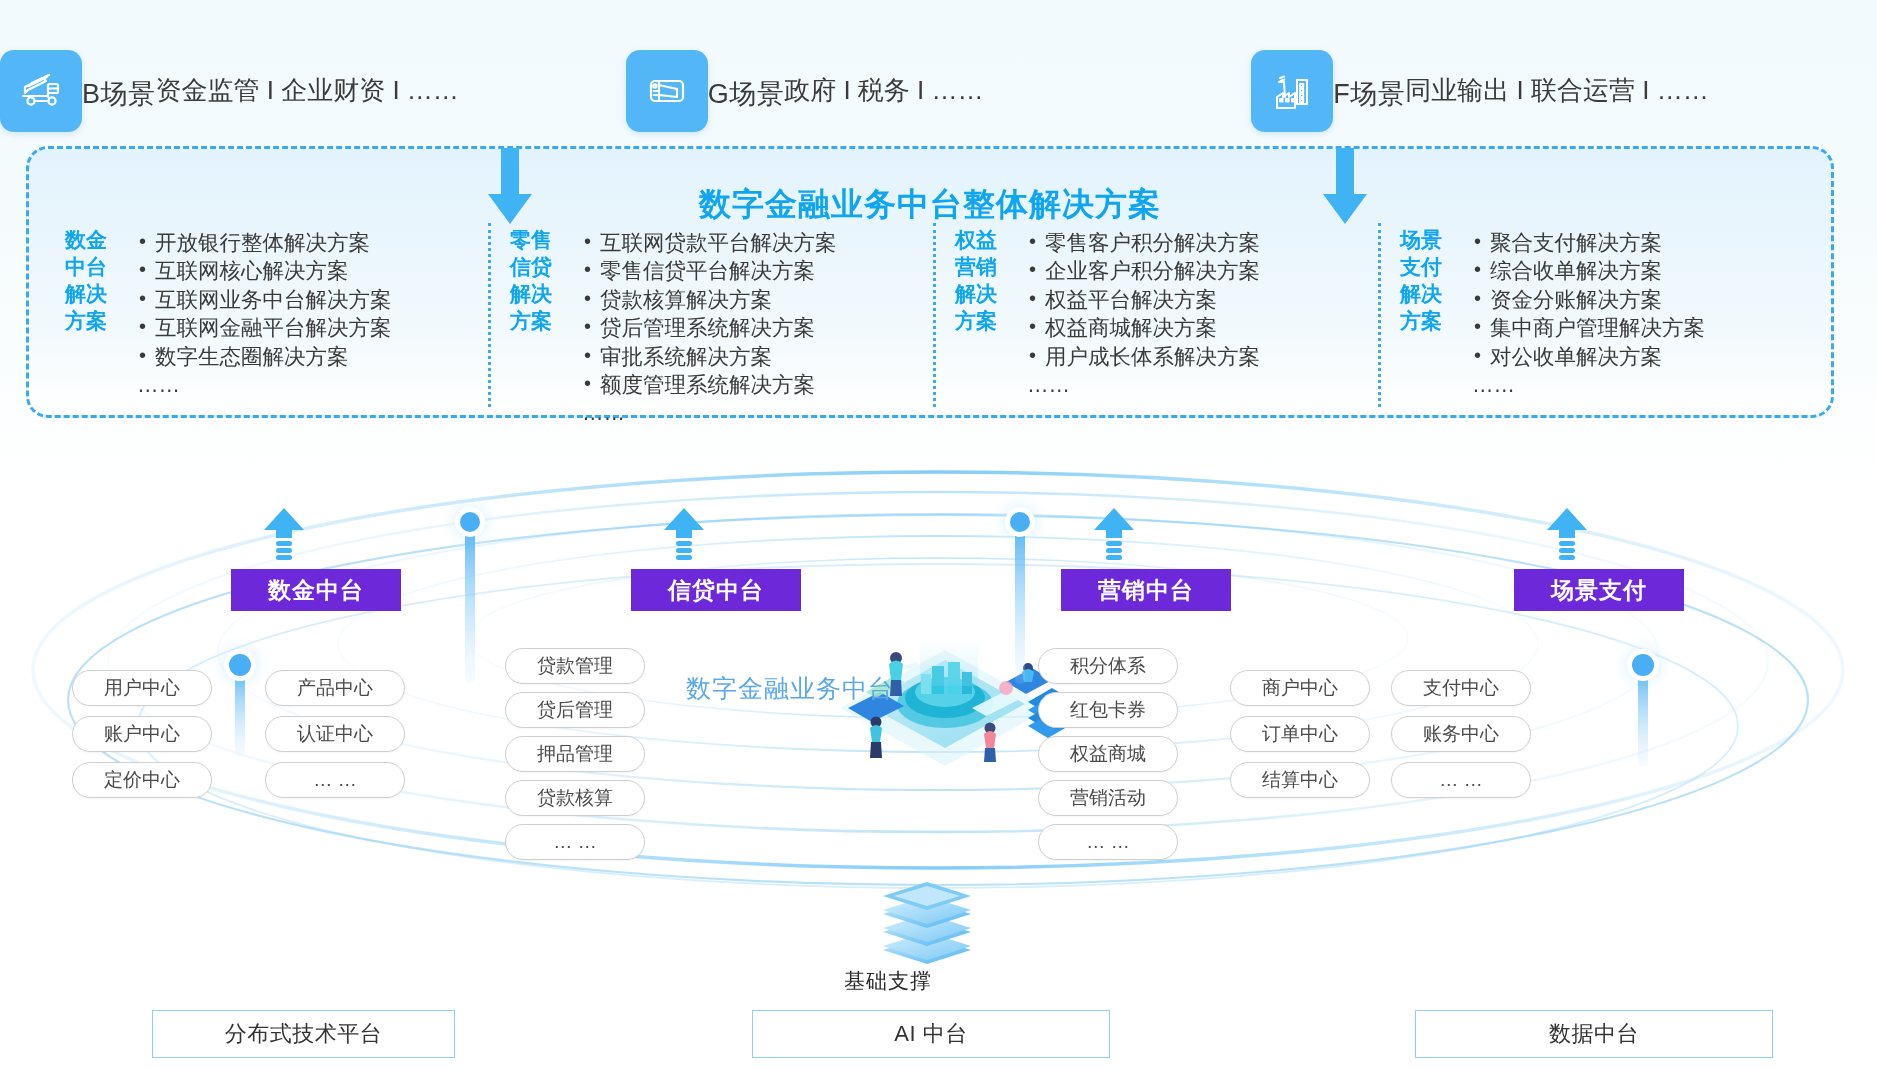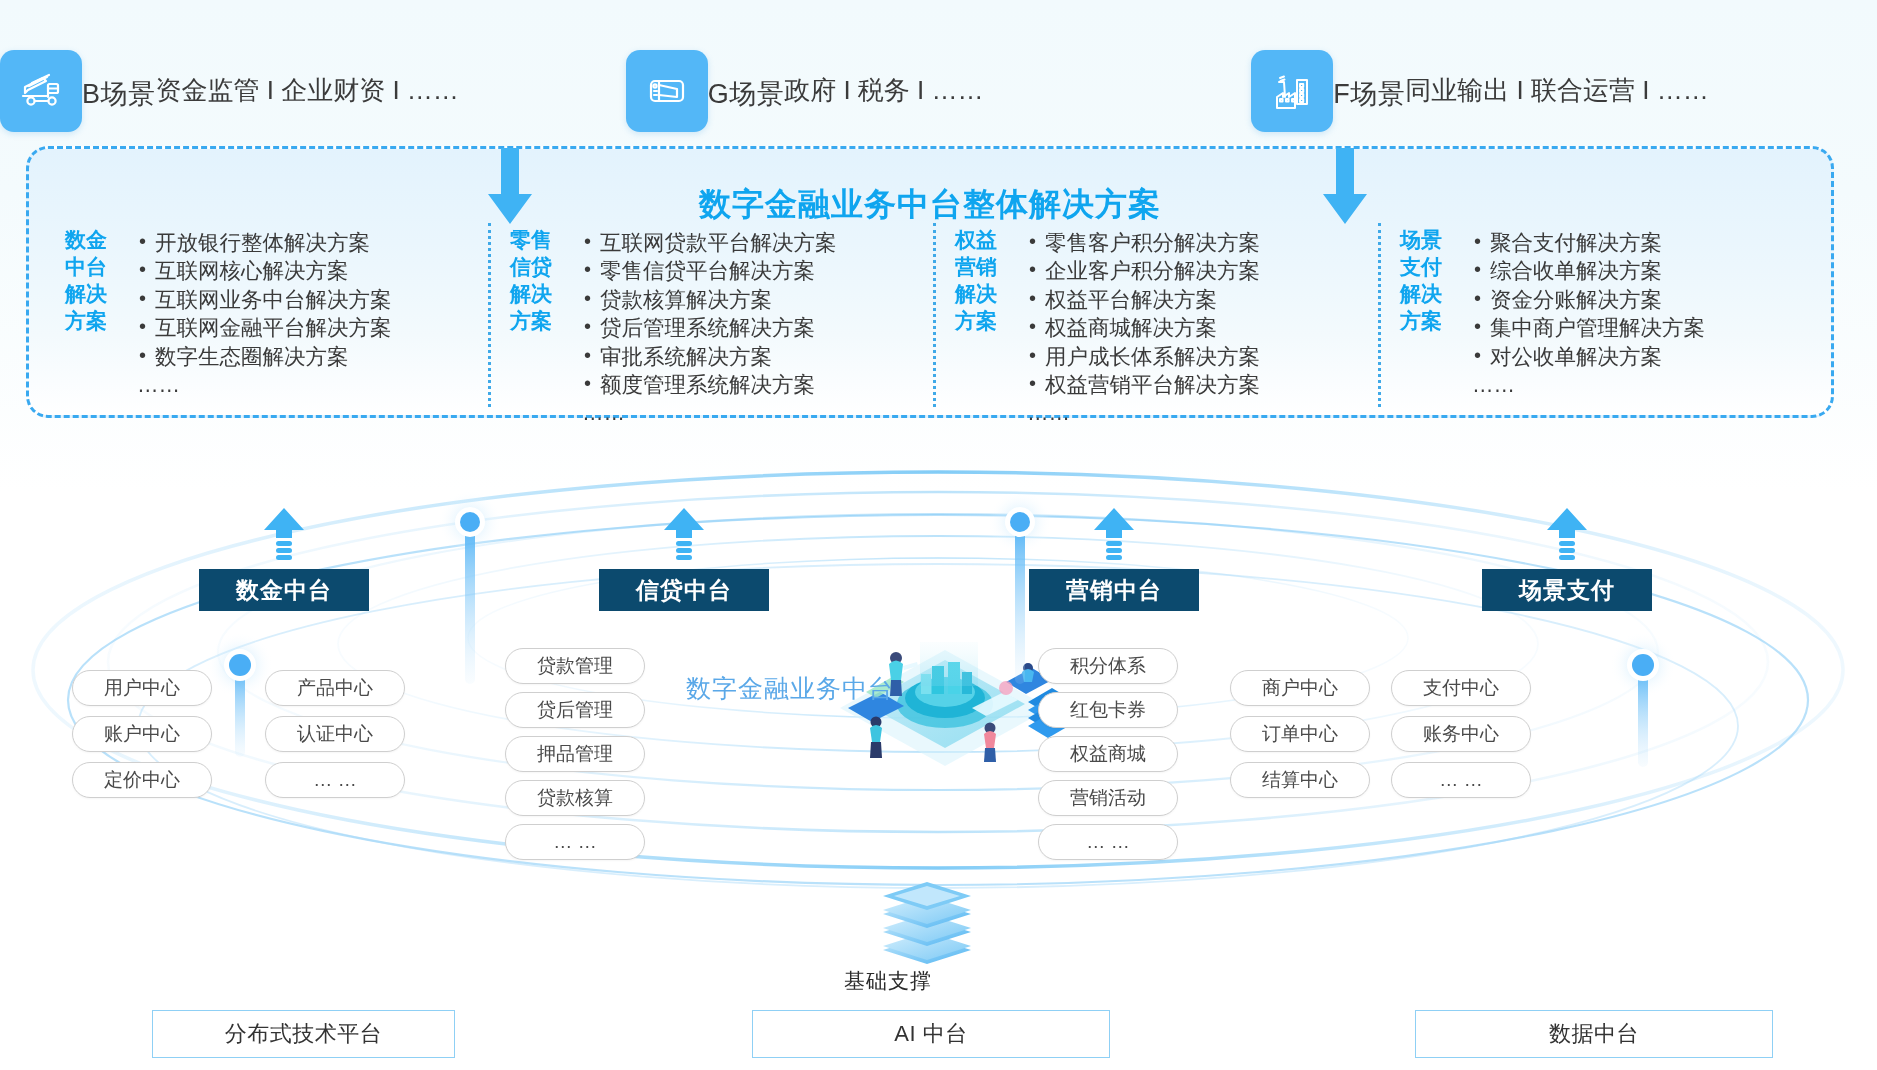--- a/index.html
+++ b/index.html
@@ -128,27 +128,28 @@
   .col-list li.ellipsis { padding-left: 0; }
   .col-list li.ellipsis::before { content: ""; }
 
   
   .up-arrow { position: absolute; width: 44px; height: 56px; z-index: 5; }
 
   
   .plat-tag {
     position: absolute;
     height: 42px;
-    background: #0c4a6e;
+    background: #6d28d9;
     color: #fff;
     font-size: 23px;
     font-weight: bold;
     display: flex; align-items: center; justify-content: center;
     letter-spacing: 1px;
     z-index: 5;
+    margin-left: 32px;
   }
 
   
   .mid-art {
     position: absolute;
     left: 0; top: 430px;
     width: 1877px; height: 500px;
     z-index: 1;
     pointer-events: none;
   }
@@ -331,21 +332,20 @@
         <div>营销</div>
         <div>解决</div>
         <div>方案</div>
       </div>
       <ul class="col-list">
         <li>零售客户积分解决方案</li>
         <li>企业客户积分解决方案</li>
         <li>权益平台解决方案</li>
         <li>权益商城解决方案</li>
         <li>用户成长体系解决方案</li>
-        <li>权益营销平台解决方案</li>
         <li class="ellipsis">……</li>
       </ul>
     </div>
 
     <div class="panel-col">
       <div class="col-label">
         <div>场景</div>
         <div>支付</div>
         <div>解决</div>
         <div>方案</div>

